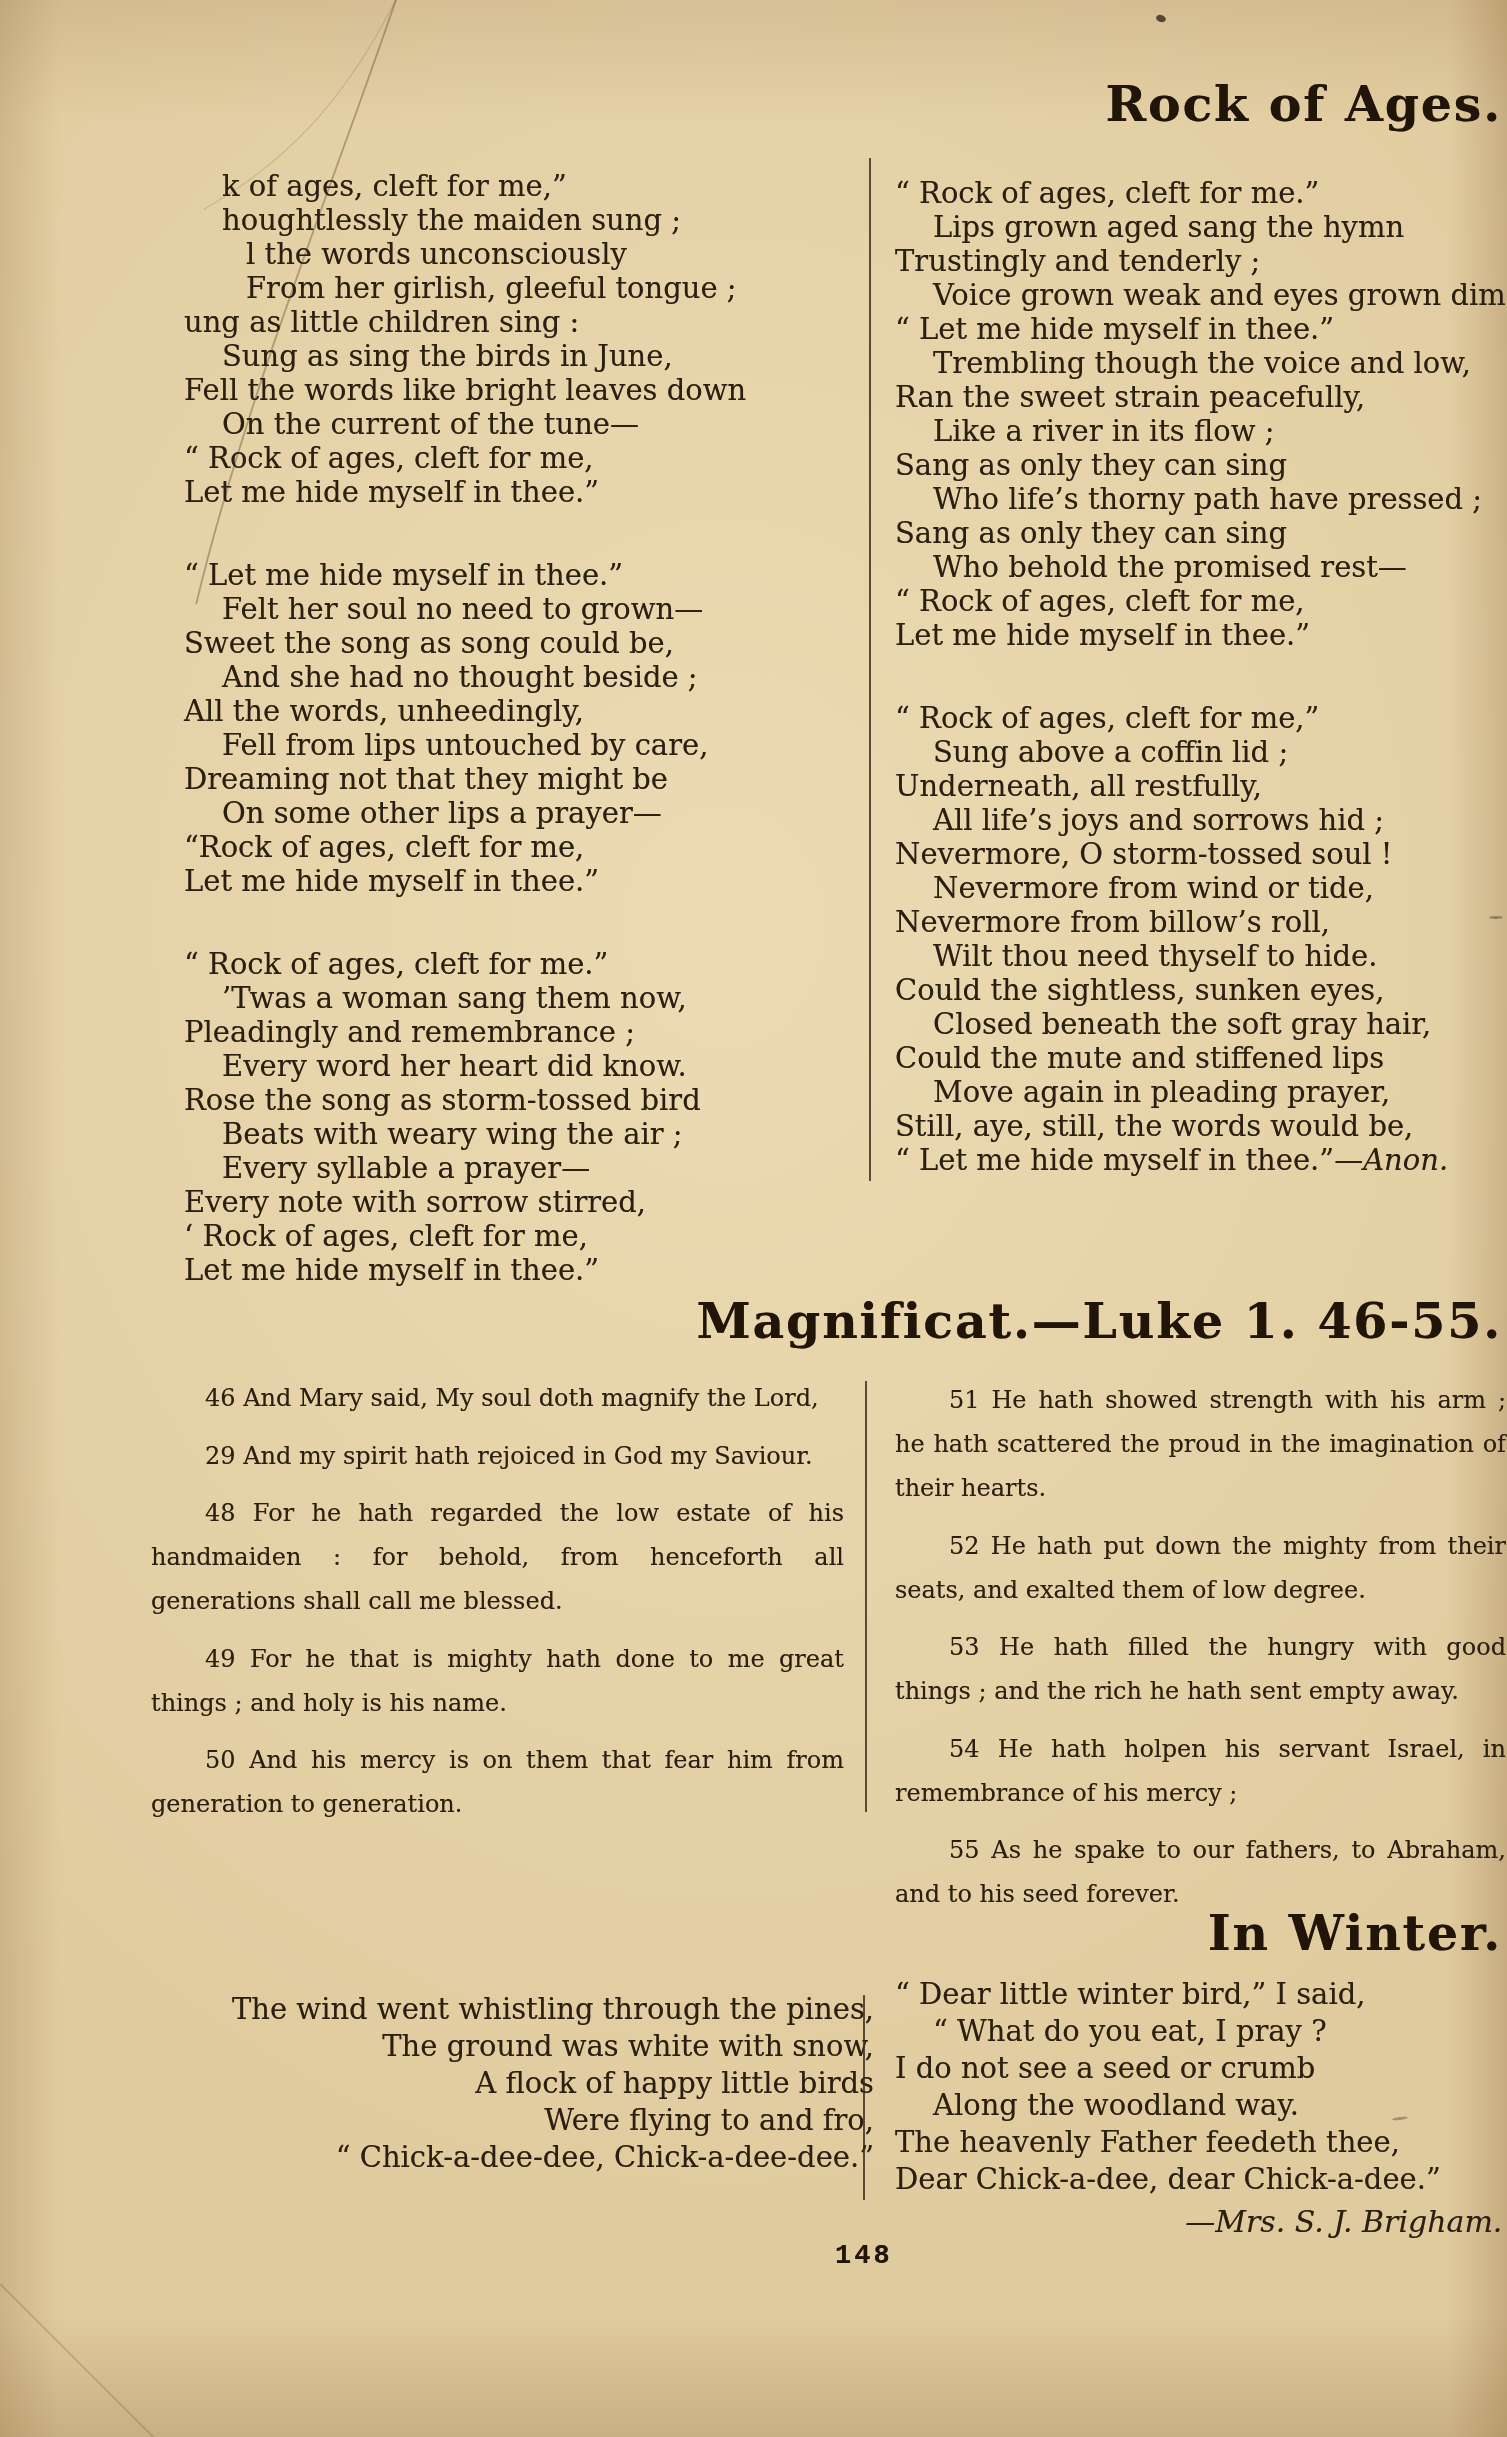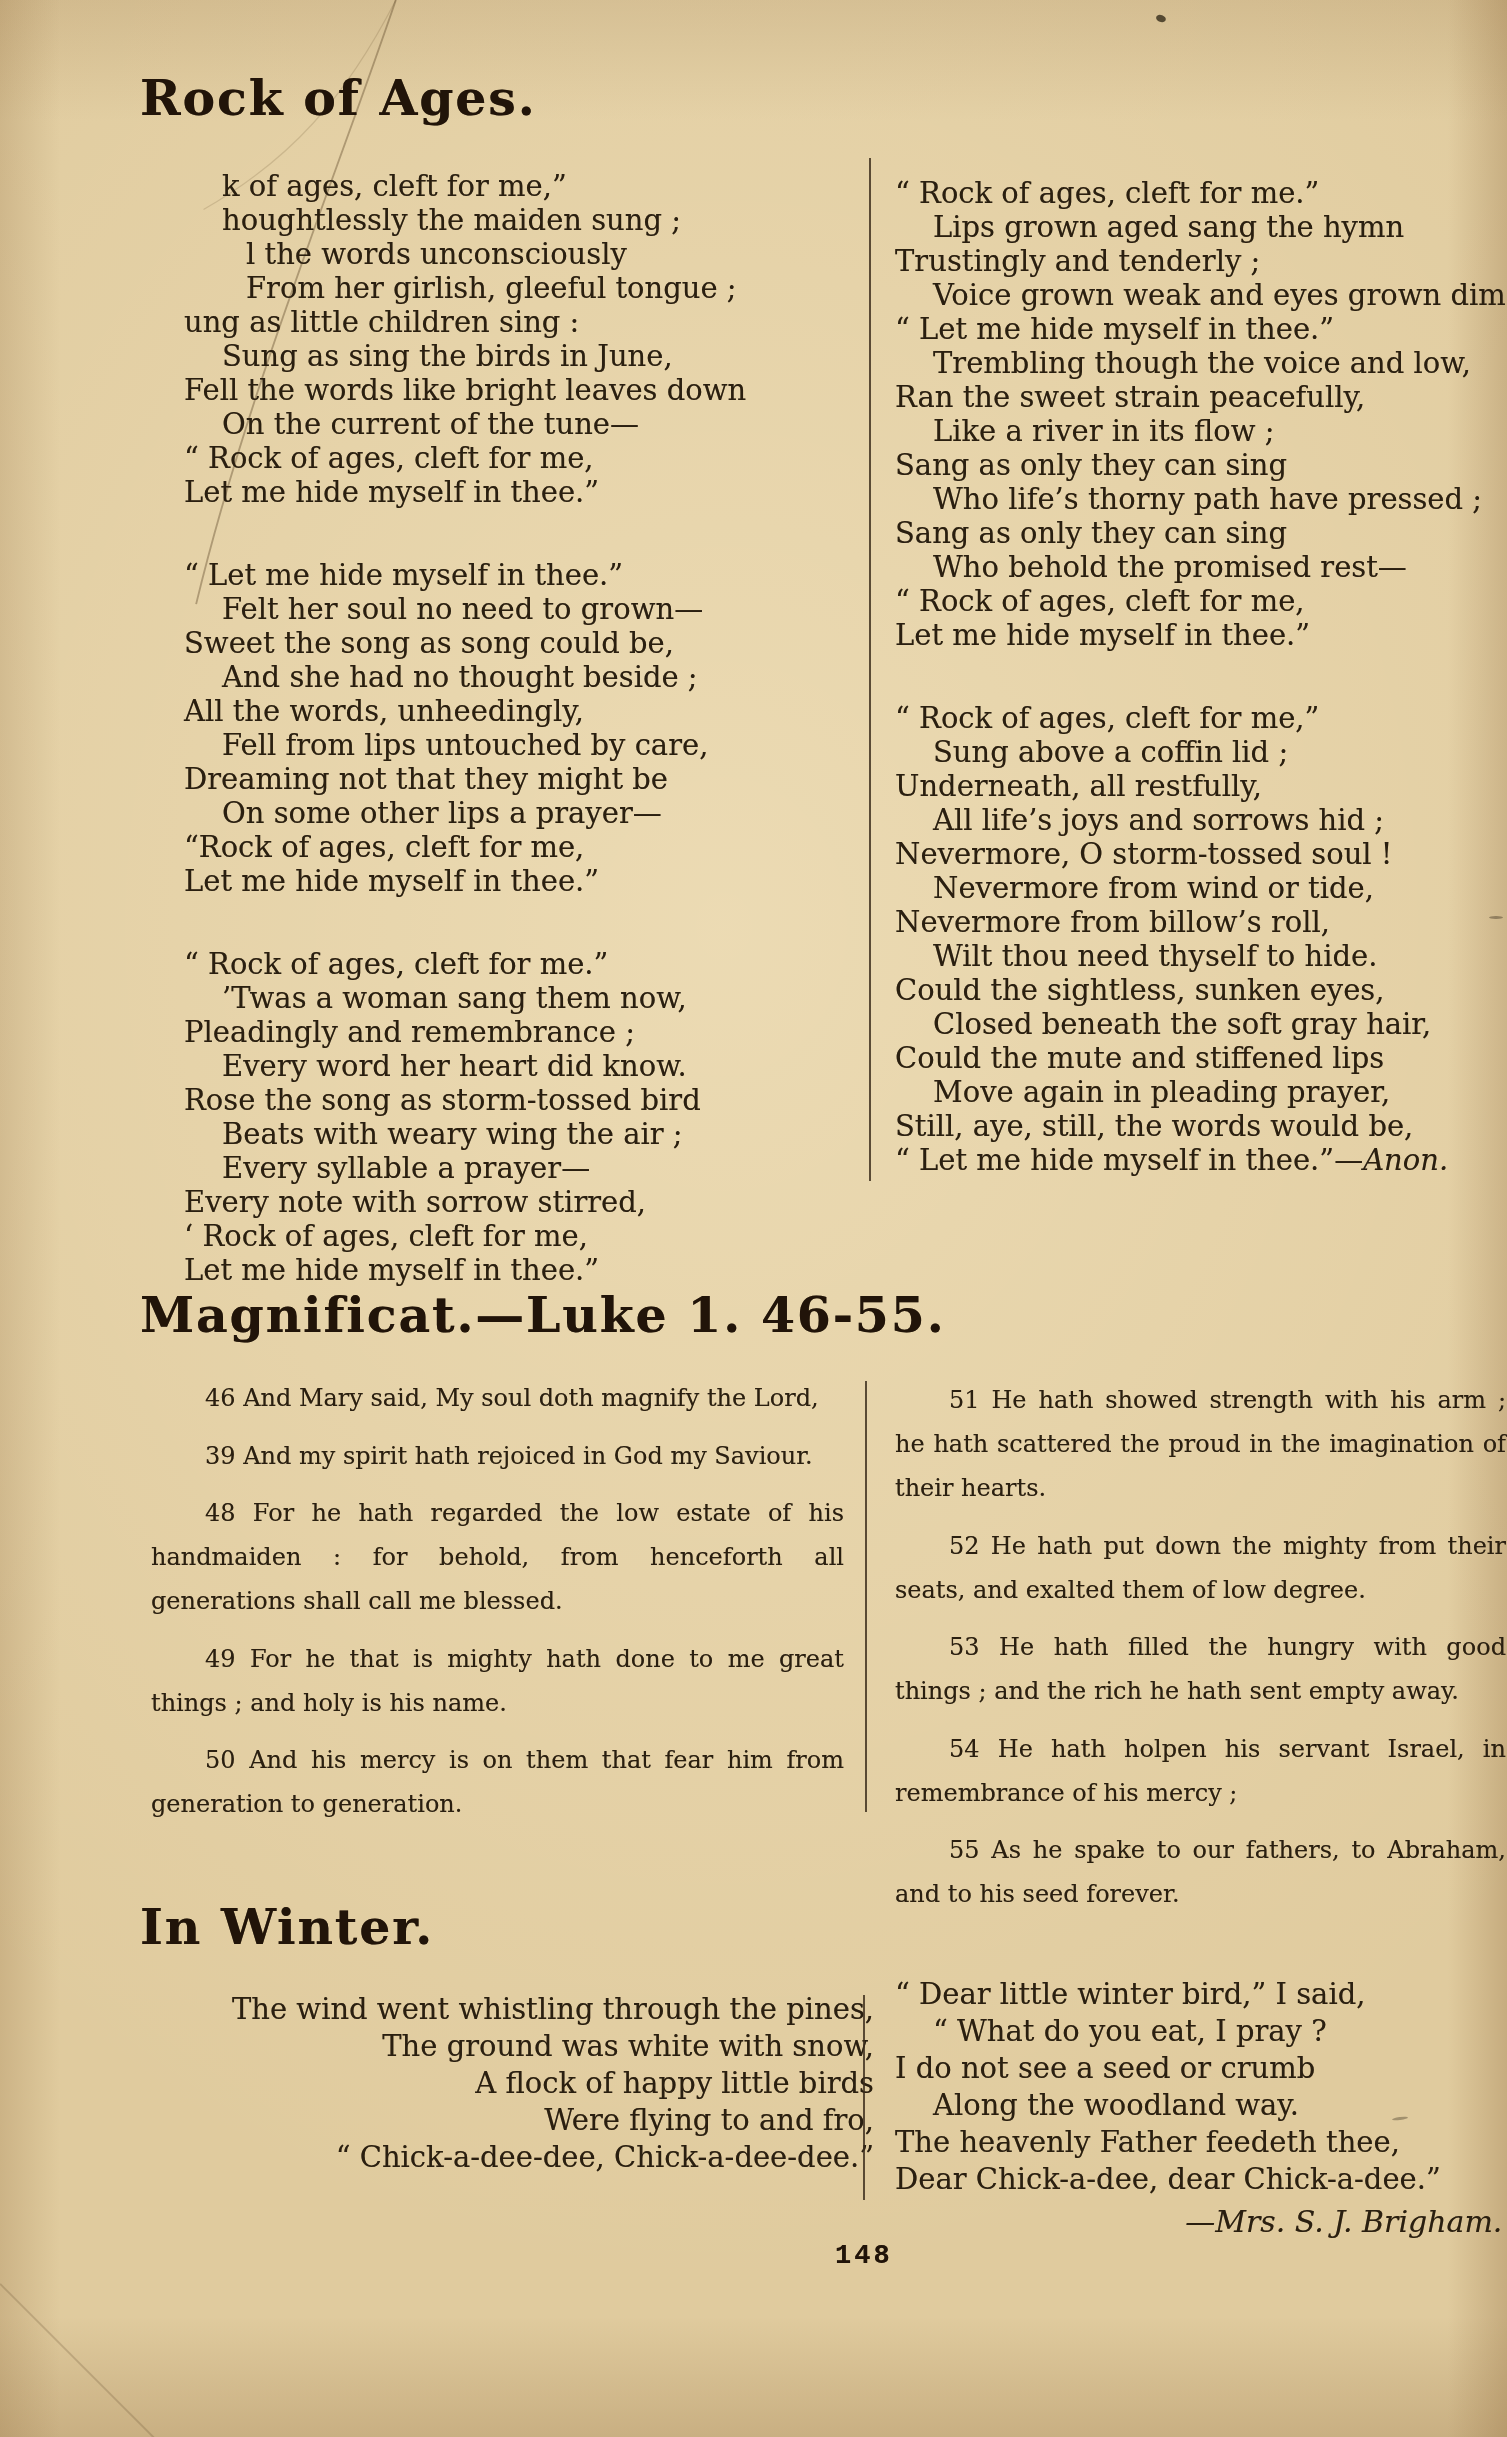--- a/index.html
+++ b/index.html
@@ -10,22 +10,22 @@
     font-family:"DejaVu Serif","Liberation Serif",serif;
     color:#2a1f10;
     background-color:#e0cb9e;
     background-image:
       radial-gradient(ellipse 120% 90% at 48% 38%, rgba(255,244,214,.38), rgba(0,0,0,0) 62%),
       linear-gradient(90deg, rgba(146,110,64,.26) 0, rgba(146,110,64,0) 4%, rgba(146,110,64,0) 96%, rgba(146,110,64,.34) 100%),
       linear-gradient(0deg, rgba(146,110,64,.30) 0, rgba(146,110,64,0) 5%, rgba(146,110,64,0) 95%, rgba(146,110,64,.20) 100%),
       radial-gradient(ellipse 140% 120% at 50% 50%, rgba(0,0,0,0) 68%, rgba(120,88,46,.38) 100%);
   }
   .section-title{
-    position:absolute;left:140px;width:1356px;margin:0;
-    text-align:left;font-weight:bold;color:#211409;
+    position:absolute;left:140px;width:1356px;margin:6px;
+    text-align:right;font-weight:bold;color:#211409;
     font-size:49px;letter-spacing:1.8px;
     text-shadow:0 0 0.6px rgba(40,28,12,.6);
   }
   .t-rock{top:69px;}
   .t-mag{top:1286px;}
   .t-win{top:1898px;}
   .col{position:absolute;}
   .rock-left {left:184px; top:153px; width:685px;}
   .rock-right{left:895px;top:160px; width:616px;}
   .mag-left  {left:151px; top:1376px;width:693px;}
@@ -152,21 +152,21 @@
         <div class="pline i0">Could the mute and stiffened lips</div>
         <div class="pline i1">Move again in pleading prayer,</div>
         <div class="pline i0">Still, aye, still, the words would be,</div>
         <div class="pline i0">“ Let me hide myself in thee.”—<i>Anon.</i></div>
       </div>
     </div>
 
   <h1 class="section-title t-mag">Magnificat.—Luke 1. 46-55.</h1>
   <div class="col mag-left">
       <p class="verse">46 And Mary said, My soul doth magnify the Lord,</p>
-      <p class="verse">39 And my spirit hath rejoiced in God my Saviour.</p>
+      <p class="verse">29 And my spirit hath rejoiced in God my Saviour.</p>
       <p class="verse">48 For he hath regarded the low estate of his handmaiden : for behold, from henceforth all generations shall call me blessed.</p>
       <p class="verse">49 For he that is mighty hath done to me great things ; and holy is his name.</p>
       <p class="verse">50 And his mercy is on them that fear him from generation to generation.</p>
     </div>
   <div class="vrule vr2"></div>
   <div class="col mag-right">
       <p class="verse">51 He hath showed strength with his arm ; he hath scattered the proud in the imagination of their hearts.</p>
       <p class="verse">52 He hath put down the mighty from their seats, and exalted them of low degree.</p>
       <p class="verse">53 He hath filled the hungry with good things ; and the rich he hath sent empty away.</p>
       <p class="verse">54 He hath holpen his servant Israel, in remembrance of his mercy ;</p>

